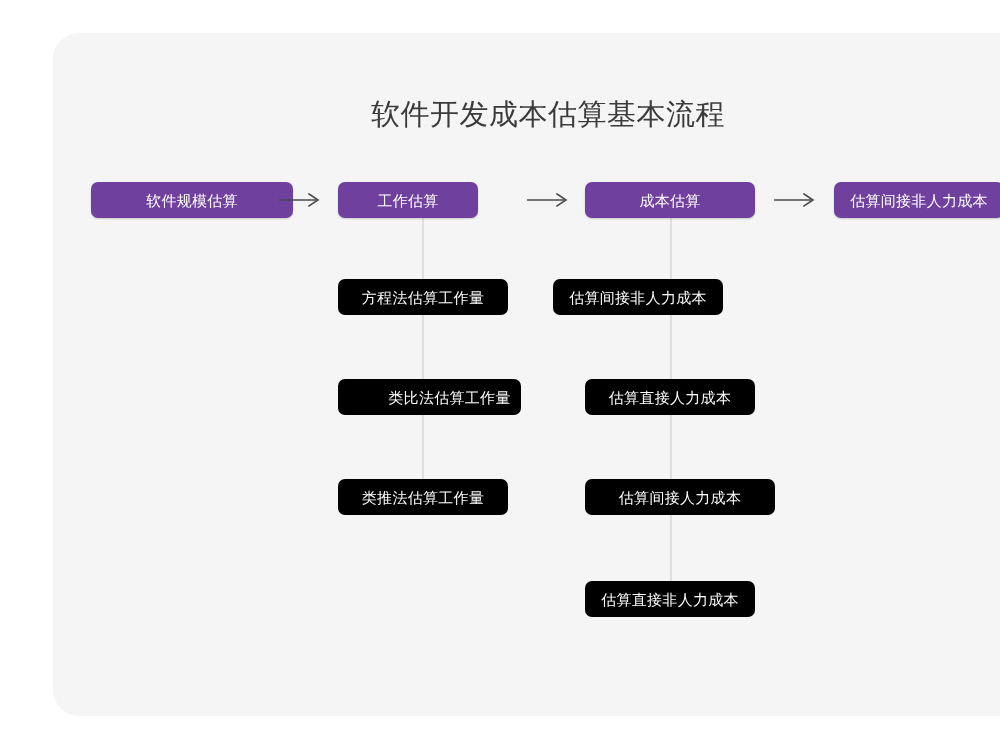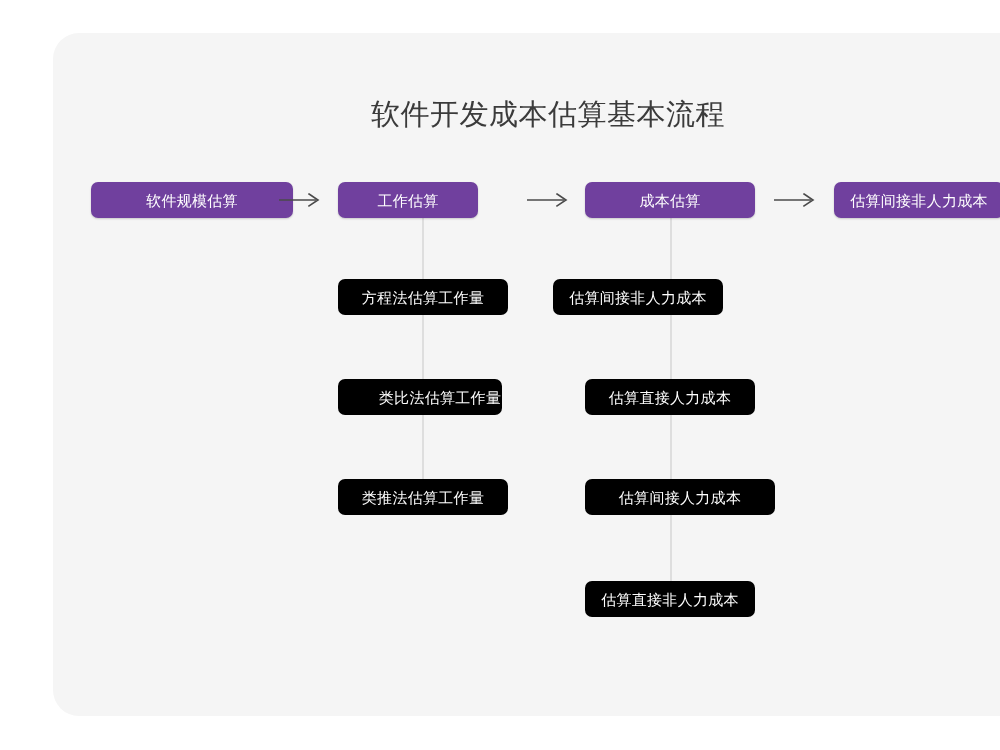--- a/index.html
+++ b/index.html
@@ -126,21 +126,21 @@
     </svg>
   </div>
 
   <div class="node primary" style="left:786px; top:182px; width:170px;">
     <span>估算间接非人力成本</span>
   </div>
 
   <div class="node secondary" style="left:290px; top:279px; width:170px;">
     <span>方程法估算工作量</span>
   </div>
-  <div class="node secondary" style="left:290px; top:379px; width:164px;padding-left:40px;">
+  <div class="node secondary" style="left:290px; top:379px; width:183px;padding-left:40px;">
     <span>类比法估算工作量</span>
   </div>
   <div class="node secondary" style="left:290px; top:479px; width:170px;">
     <span>类推法估算工作量</span>
   </div>
 
   <div class="node secondary" style="left:505px; top:279px; width:170px;justify-content:center;">
     <span>估算间接非人力成本</span>
   </div>
   <div class="node secondary" style="left:537px; top:379px; width:170px;">

